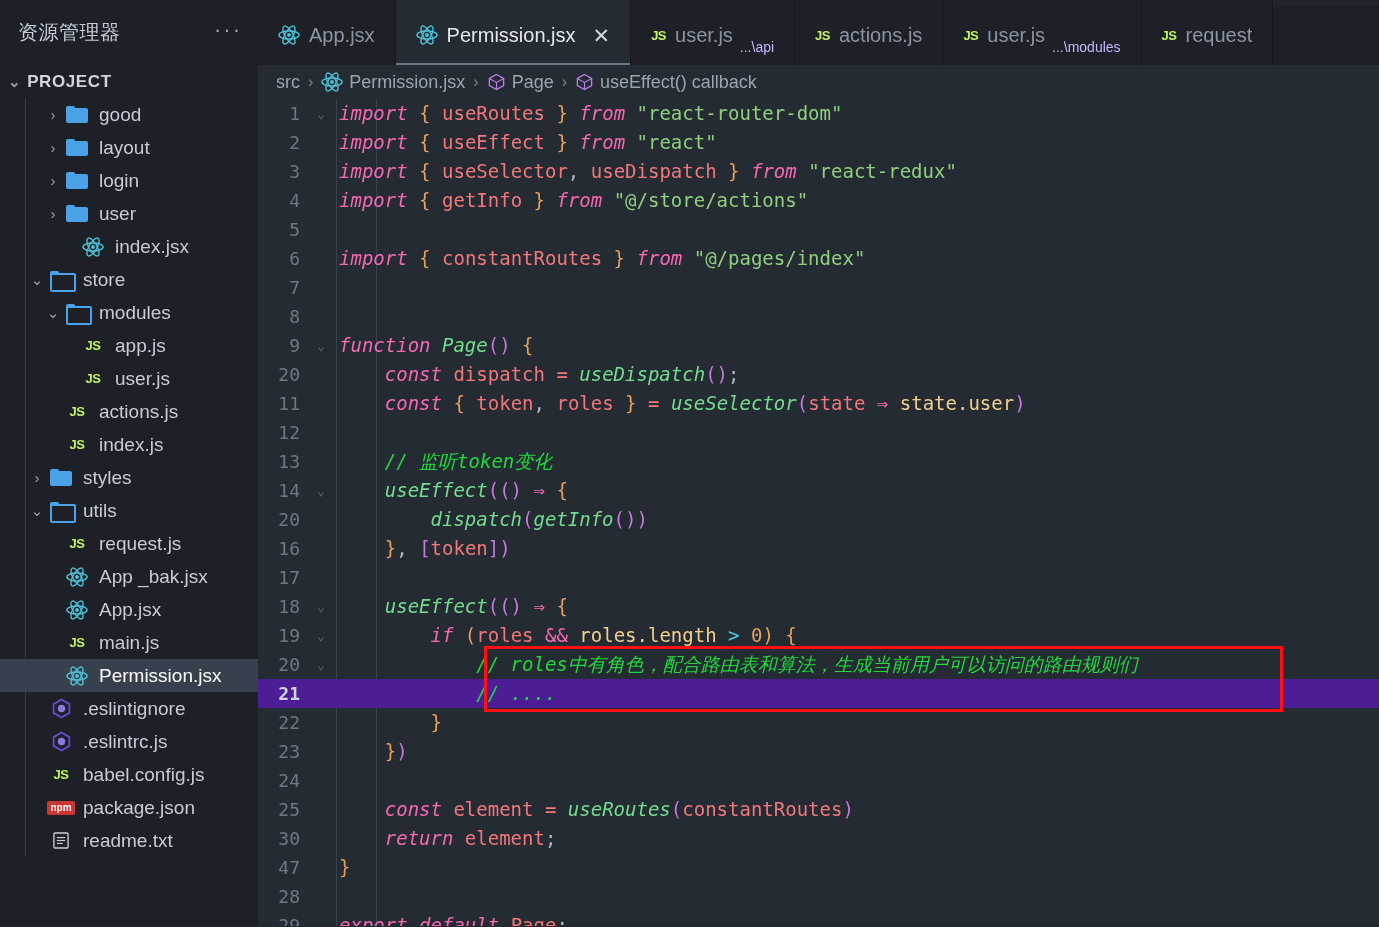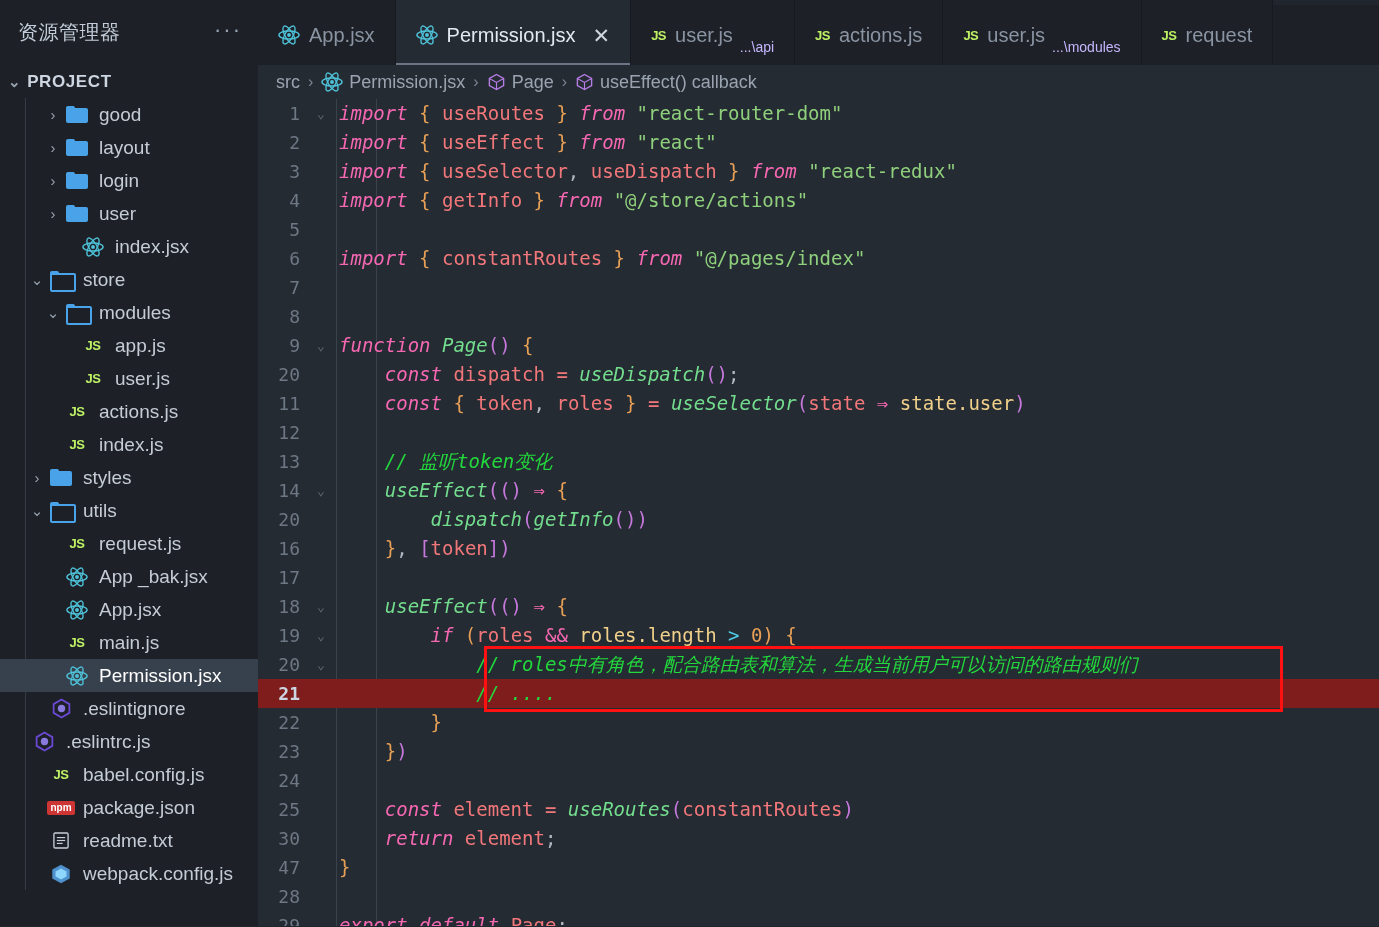--- a/index.html
+++ b/index.html
@@ -140,21 +140,21 @@
   .cube { width: 19px; height: 20px; }
 
   .code {
     flex: 1; position: relative; overflow: hidden;
     font-family: "DejaVu Sans Mono", monospace;
     font-size: 19px; line-height: 29px;
   }
   .crow {
     display: flex; height: 29px; align-items: center; position: relative;
   }
-  .crow.current { background: #7f1d1d; }
+  .crow.current { background: #4c1d95; }
   .gutter {
     width: 53px; flex: 0 0 53px; text-align: right;
     color: #6e7885; font-size: 18px; padding-right: 11px;
     font-family: "DejaVu Sans Mono", monospace;
   }
   .crow.current .gutter { color: #ccd6e2; font-weight: bold; }
   .fold {
     width: 20px; flex: 0 0 20px; text-align:center;
     color:#5f6975; font-size:13px;
   }
@@ -428,21 +428,21 @@
             <span class="icowrap">
               <span class="ico">
                 <svg viewBox="0 0 24 24" width="21" height="21">
                   <polygon points="12,1.8 21,7 21,17 12,22.2 3,17 3,7" fill="none" stroke="#6b49d6" stroke-width="2"></polygon>
                   <circle cx="12" cy="12" r="4.2" fill="#8a7ae0"></circle>
                 </svg>
               </span>
             </span>
             <span class="name">.eslintignore</span>
           </div>
-          <div class="row" style="padding-left: 9px;">
+          <div class="row" style="padding-left: 26px;">
             <span class="chev"></span>
             <span class="icowrap">
               <span class="ico">
                 <svg viewBox="0 0 24 24" width="21" height="21">
                   <polygon points="12,1.8 21,7 21,17 12,22.2 3,17 3,7" fill="none" stroke="#6b49d6" stroke-width="2"></polygon>
                   <circle cx="12" cy="12" r="4.2" fill="#8a7ae0"></circle>
                 </svg>
               </span>
             </span>
             <span class="name">.eslintrc.js</span>
@@ -469,32 +469,20 @@
               <span class="ico">
                 <svg viewBox="0 0 24 24" width="20" height="21">
                   <rect x="3.5" y="3" width="17" height="18" rx="1.5" fill="none" stroke="#c8cfd9" stroke-width="1.6"></rect>
                   <line x1="7" y1="8.5" x2="17" y2="8.5" stroke="#c8cfd9" stroke-width="1.4"></line>
                   <line x1="7" y1="12" x2="17" y2="12" stroke="#c8cfd9" stroke-width="1.4"></line>
                   <line x1="7" y1="15.5" x2="14" y2="15.5" stroke="#c8cfd9" stroke-width="1.4"></line>
                 </svg>
               </span>
             </span>
             <span class="name">readme.txt</span>
-          </div>
-          <div class="row" style="padding-left: 26px;">
-            <span class="chev"></span>
-            <span class="icowrap">
-              <span class="ico">
-                <svg viewBox="0 0 24 24" width="22" height="22">
-                  <polygon points="12,2 21.5,7.2 21.5,16.8 12,22 2.5,16.8 2.5,7.2" fill="#4f91cd"></polygon>
-                  <polygon points="12,6 18,9.3 18,14.7 12,18 6,14.7 6,9.3" fill="#8ed6fb"></polygon>
-                </svg>
-              </span>
-            </span>
-            <span class="name">webpack.config.js</span>
           </div>
         </div>
     </div>
 
     <div class="editor">
       <div class="breadcrumb" id="breadcrumb">
           <span style="display: inline-flex; gap: 6px;">
             <span>src</span>
           </span>
           <span class="bc-sep">›</span>

